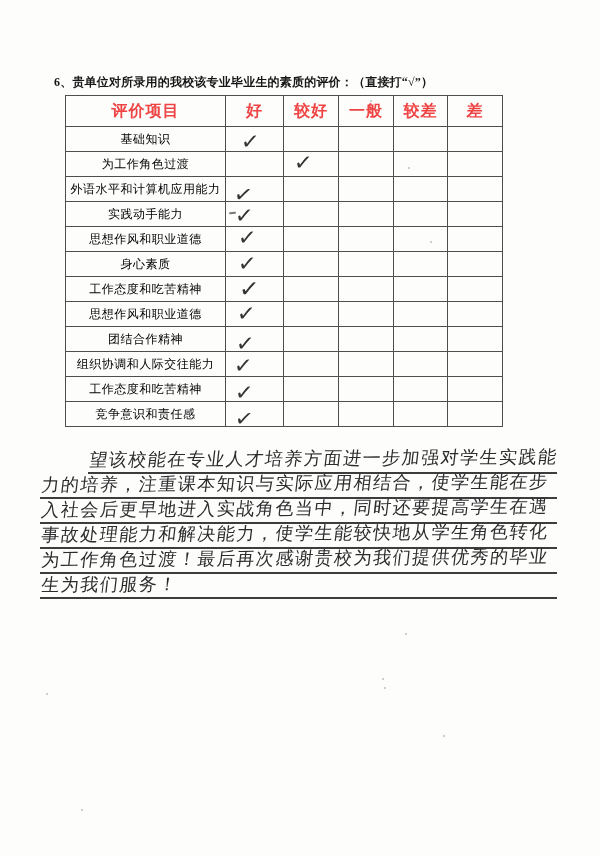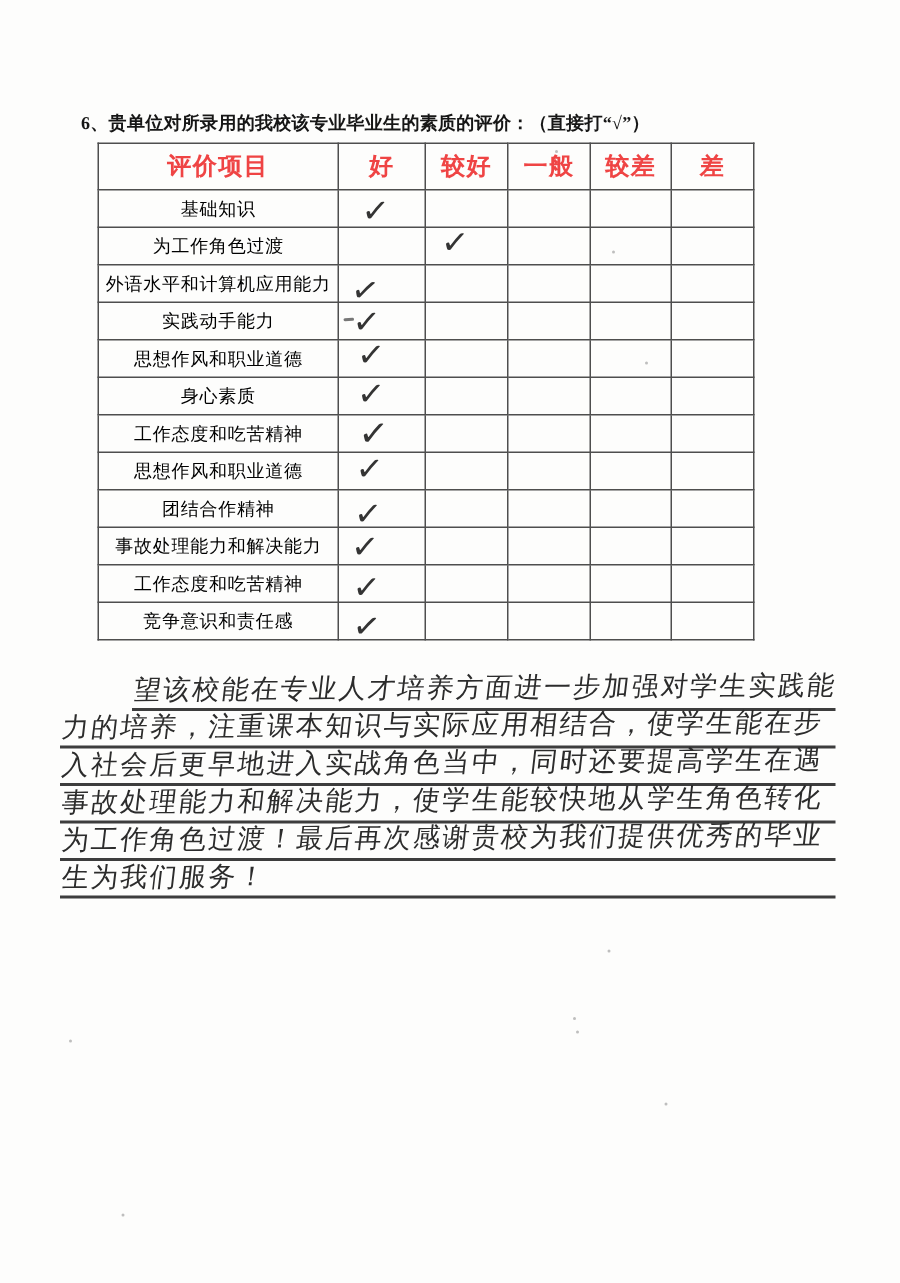--- a/index.html
+++ b/index.html
@@ -221,21 +221,21 @@
           <td class="label-cell">团结合作精神</td>
           <td class="rating-cell">
             <span class="check">✓</span>
           </td>
           <td class="rating-cell"></td>
           <td class="rating-cell"></td>
           <td class="rating-cell"></td>
           <td class="rating-cell"></td>
         </tr>
         <tr>
-          <td class="label-cell">事故处理能力和解决能力</td>
+          <td class="label-cell">组织协调和人际交往能力</td>
           <td class="rating-cell">
             <span class="check">✓</span>
           </td>
           <td class="rating-cell"></td>
           <td class="rating-cell"></td>
           <td class="rating-cell"></td>
           <td class="rating-cell"></td>
         </tr>
         <tr>
           <td class="label-cell">工作态度和吃苦精神</td>

